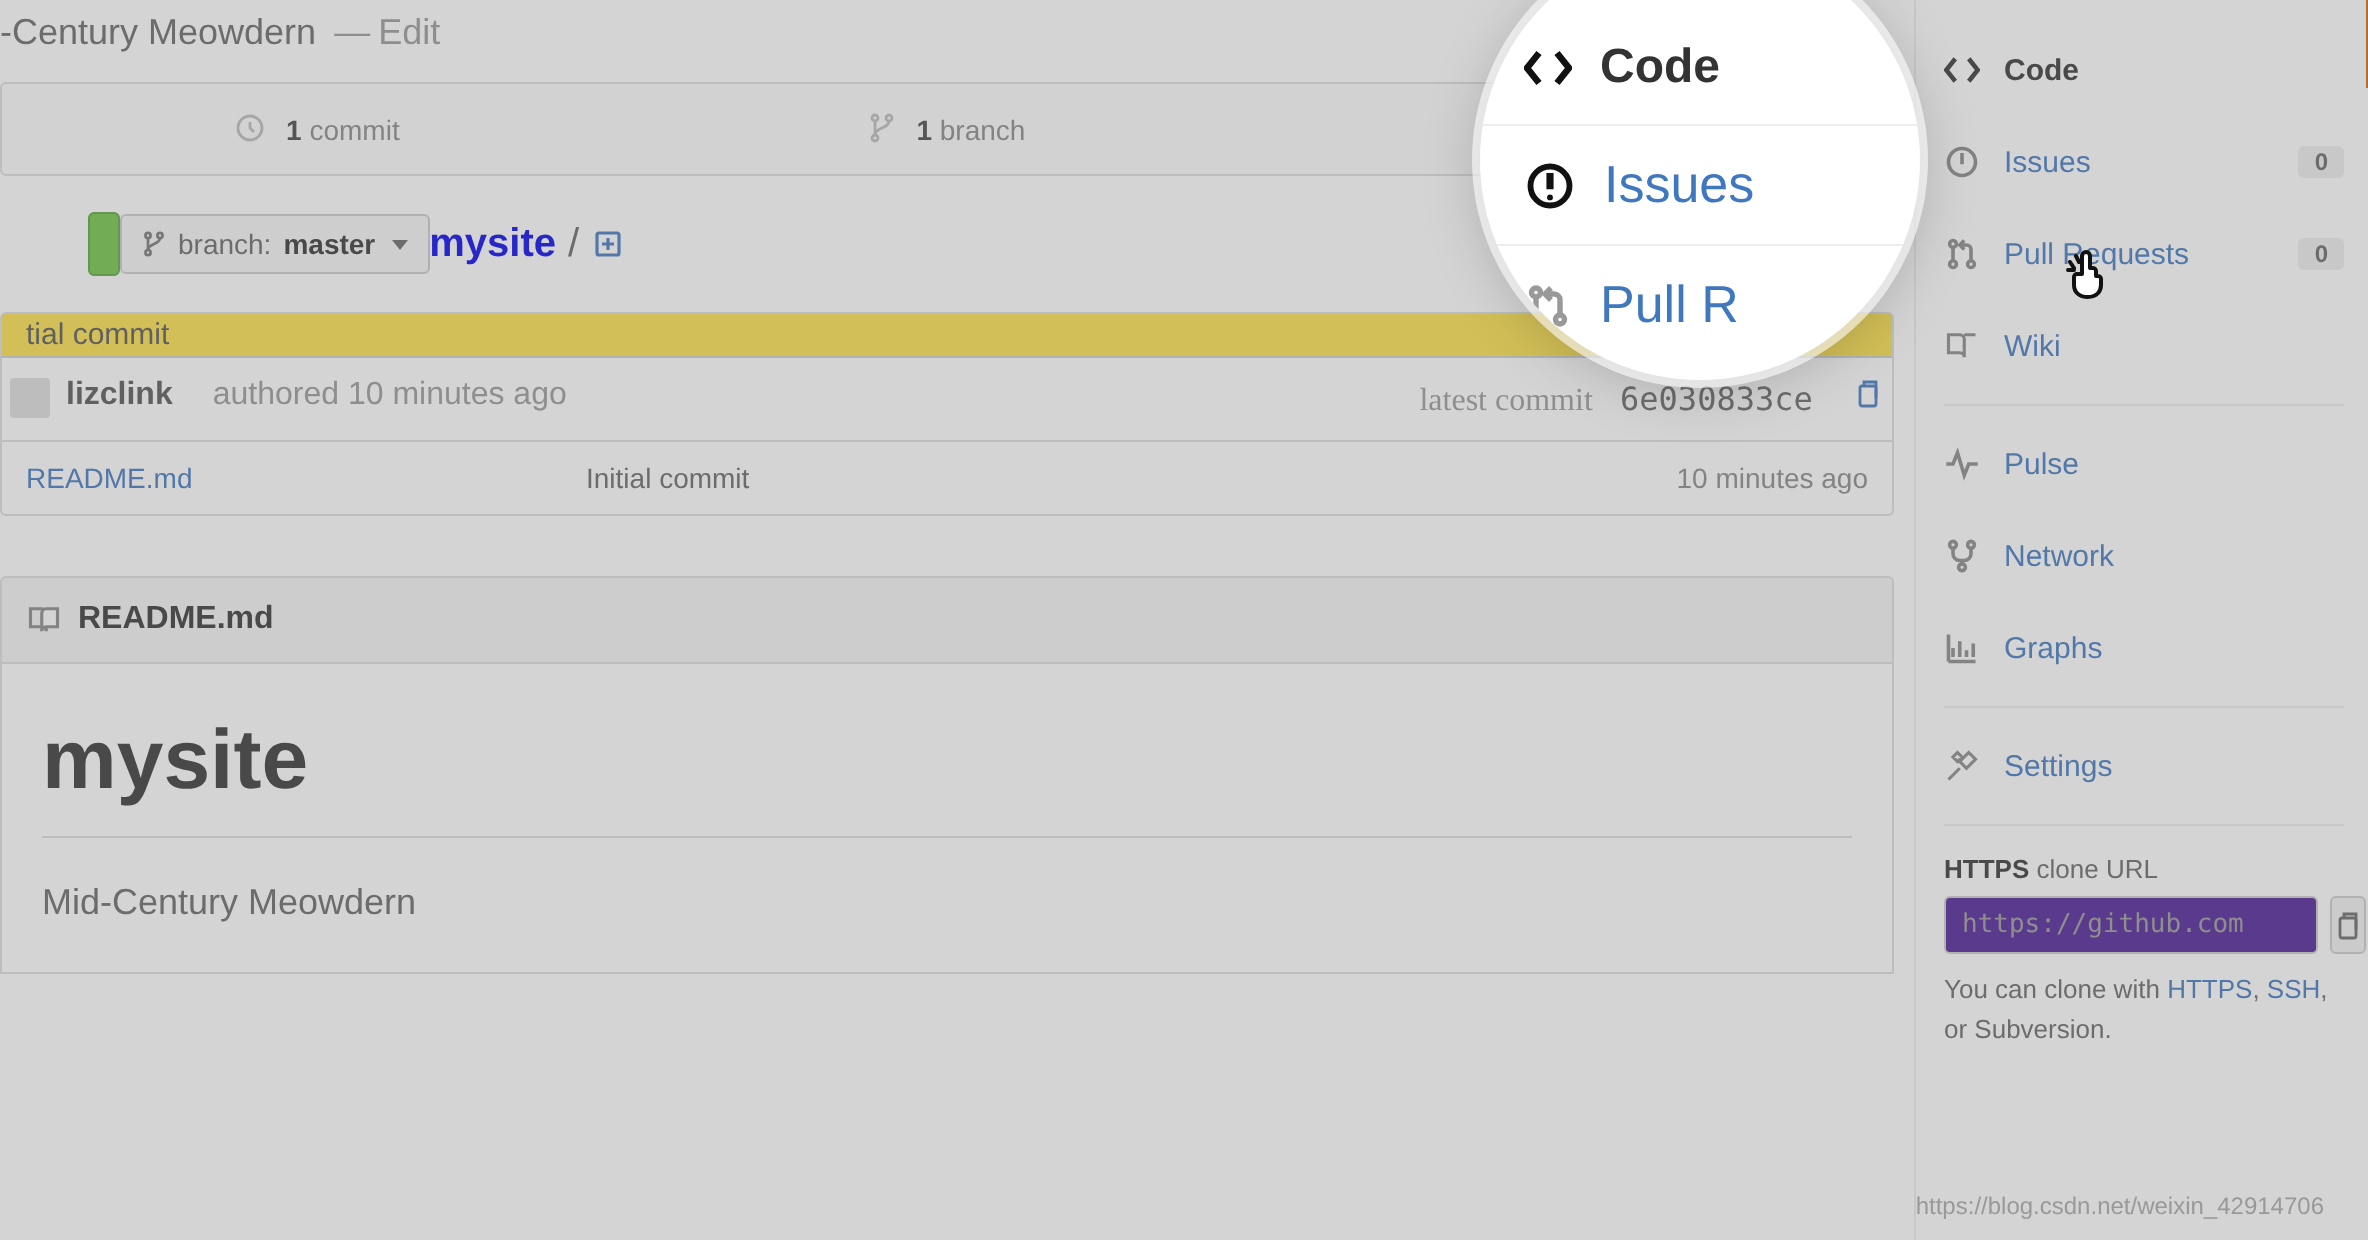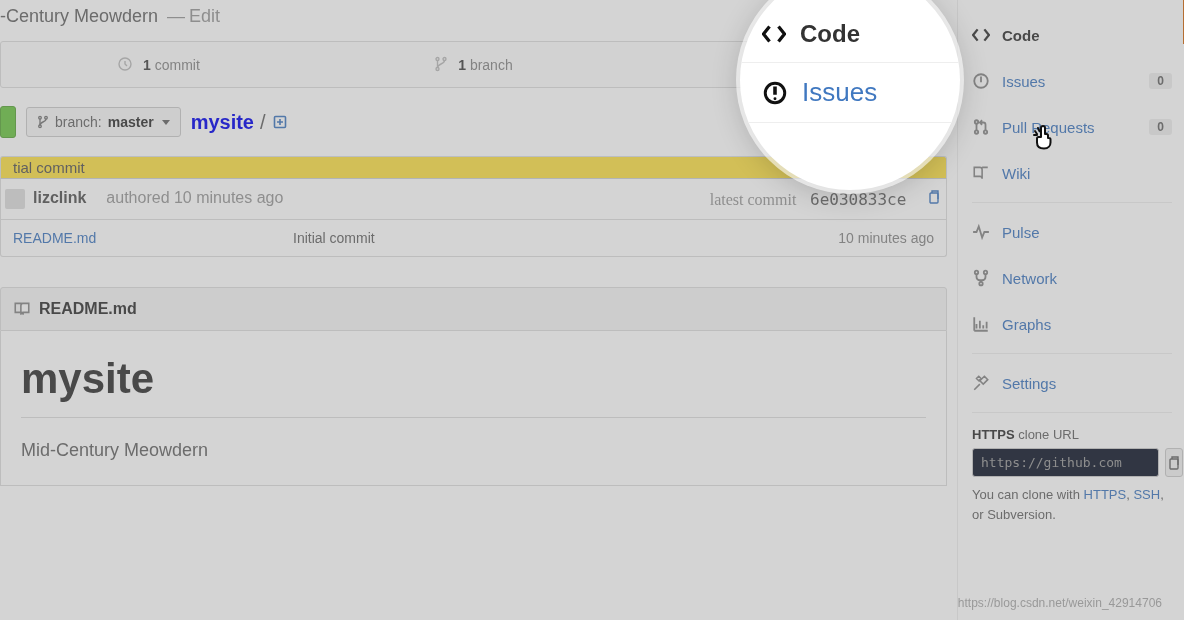--- a/index.html
+++ b/index.html
@@ -63,22 +63,22 @@
     color: #888;
     font-size: 14px;
     position:relative;
   }
   .stats-cell b { color:#444; }
   .stats-cell .mini-icon { color:#bbb; margin-right:6px; display:inline-flex; vertical-align:-2px;}
 
   .row-under {
     display:flex;
     align-items:center;
-    gap:10px;
     margin-top:18px;
+    margin-left:44px;
   }
   .green-stub {
     width:14px; height:30px;
     background:#6cc644;
     border:1px solid #5aa53a;
     border-radius:3px;
   }
   .branch-btn {
     display:flex;
     align-items:center;
@@ -214,21 +214,21 @@
     position:absolute;
     right:-13px; top:-12px;
     width:2px; height:44px;
     background:#d26911;
   }
 
   .clone-block { margin-top:14px; font-size:13px;}
   .clone-block .title { color:#666;}
   .clone-block .title b { color:#333;}
   .clone-input-row { display:flex; margin-top:6px; gap:6px;}
-  .clone-input { flex:1; border:1px solid #ccc; border-radius:3px; padding:6px 8px; font-family:Menlo, Consolas, monospace; font-size:13px; color:#999; background:#0f172a;}
+  .clone-input { flex:1; border:1px solid #ccc; border-radius:3px; padding:6px 8px; font-family:Menlo, Consolas, monospace; font-size:13px; color:#999; background:#4c1d95;}
   .clone-copy { width:30px; border:1px solid #ccc; border-radius:3px; background:#f2f2f2; display:flex;align-items:center;justify-content:center; color:#666;}
   .clone-note { margin-top:8px; color:#666; font-size:13px; line-height:1.5;}
   .clone-note a { color:#4078c0;}
 
   
   .watermark { position:absolute; right:22px; bottom:10px; font-size:12px; color:#999; z-index:80;margin-top:32px;}
 
   
   .spotlight-wrap {
     position:absolute;
@@ -518,20 +518,32 @@
         <span class="sicn">
           <svg width="26" height="26" viewBox="0 0 16 16" fill="none" stroke="#111" stroke-width="1.8">
               <circle cx="8" cy="8" r="6"></circle>
               <path d="M8 4v5" stroke-width="2.2"></path>
               <circle cx="8" cy="11.5" r="0.9" fill="#111" stroke="none"></circle>
             </svg>
         </span>
         <span>Issues</span>
       </div>
       <div class="spot-divider"></div>
+      <div class="spot-row pr">
+        <span class="sicn" style="color:#999;">
+          <svg width="24" height="24" viewBox="0 0 16 16" fill="none" stroke="#999" stroke-width="1.8">
+              <circle cx="4" cy="3.5" r="1.5"></circle>
+              <circle cx="4" cy="12.5" r="1.5"></circle>
+              <circle cx="12" cy="12.5" r="1.5"></circle>
+              <path d="M4 5v6M12 11V6a2 2 0 0 0-2-2H8"></path>
+              <path d="M9 2l-2 2 2 2"></path>
+            </svg>
+        </span>
+        <span>Pull R</span>
+      </div>
     </div>
   </div>
 </div>
 
 <div class="cursor-wrap">
   <svg class="cursor" width="26" height="28" viewBox="0 0 26 28">
     <g fill="none" stroke="#111" stroke-width="2" stroke-linecap="round" stroke-linejoin="round">
       <path d="M9 4c0-1.1.9-2 2-2s2 .9 2 2v6h1.5c1 0 1.5.8 1.5 1.6V14h1c1 0 1.5.8 1.5 1.6v2.9c0 3-2 6-6.5 6S5 22 5 18.5v-4c0-1 .8-1.5 1.5-1.5H9V4z" fill="#fff"></path>
       <path d="M3 7l2 3M6 4l1.5 3M2 11h3"></path>
     </g>

